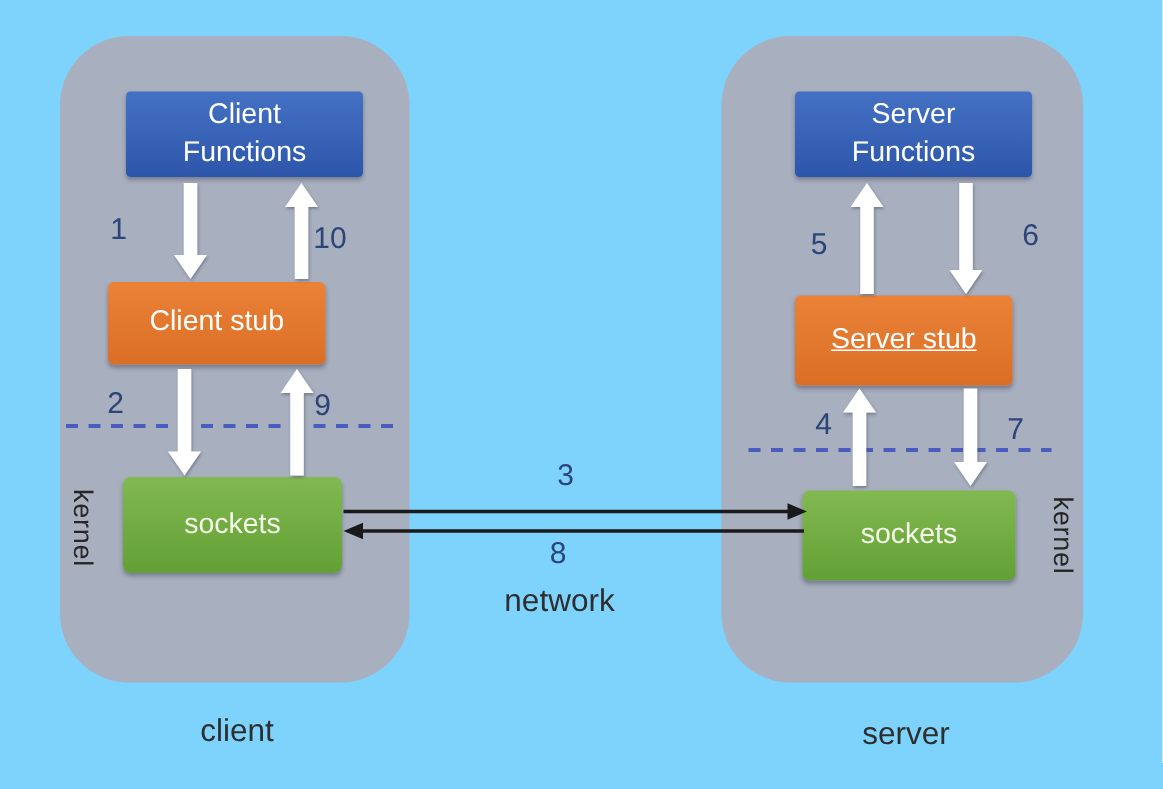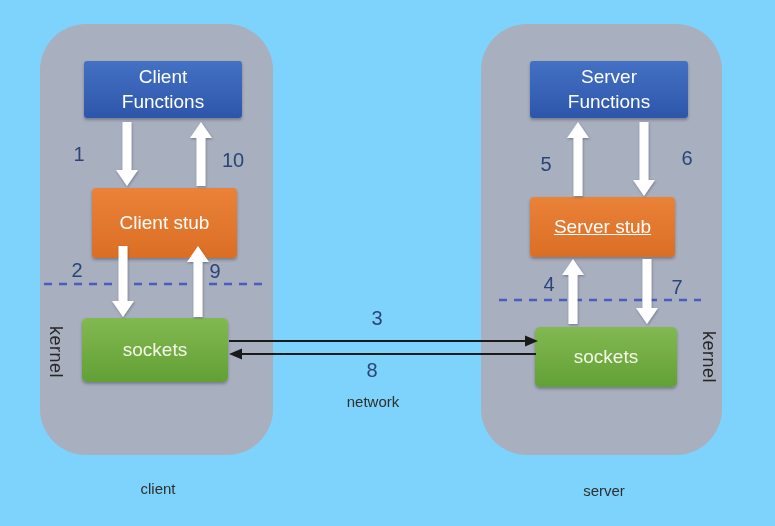--- a/index.html
+++ b/index.html
@@ -15,31 +15,31 @@
   .box{
     position:absolute;display:flex;flex-direction:column;align-items:center;justify-content:center;
     color:#ffffff;font-size:19px;line-height:1.3;text-align:center;
     border-radius:3px;box-shadow:0 2px 3px rgba(30,35,55,.35);z-index:2;
   }
   .box.blue{background:linear-gradient(180deg,#4471c3 0%,#2d56ab 100%);}
   .box.orange{background:linear-gradient(180deg,#ea8238 0%,#db6e25 100%);border-radius:4px;}
   .box.green{background:linear-gradient(180deg,#82b951 0%,#62a035 100%);border-radius:5px;color:#f4f7e9;}
   .box.fn-client{left:84px;top:61px;width:158px;height:57px;}
   .box.fn-server{left:530px;top:61px;width:158px;height:57px;}
-  .box.stub-client{left:92px;top:188px;width:145px;height:70px;}
+  .box.stub-client{left:72px;top:188px;width:145px;height:55px;}
   .box.stub-server{left:530px;top:197px;width:145px;height:60px;text-decoration:underline;}
   .box.sock-client{left:82px;top:318px;width:146px;height:64px;}
   .box.sock-server{left:535px;top:327px;width:142px;height:60px;}
   .num{
     position:absolute;transform:translate(-50%,-50%);
     font-size:20px;color:#2b4578;z-index:4;
   }
   .caption{
     position:absolute;transform:translate(-50%,-50%);
-    font-size:15px;color:#2e2e2e;z-index:4;
+    font-size:21px;color:#2e2e2e;z-index:4;
   }
   .kernel{
     position:absolute;transform:translate(-50%,-50%) rotate(90deg);
     font-size:18px;color:#262626;z-index:4;letter-spacing:.5px;
   }
   svg.overlay{position:absolute;left:0;top:0;z-index:3;}
 </style>
 </head>
 <body>
 
@@ -93,21 +93,21 @@
 
     <g stroke="#1a1a1a" stroke-width="2.2" fill="#1a1a1a">
       <line x1="229" y1="341" x2="527" y2="341"></line>
       <polygon points="525,335.5 538,341 525,346.5" stroke="none"></polygon>
       <line x1="536" y1="354" x2="241" y2="354"></line>
       <polygon points="242,348.5 229,354 242,359.5" stroke="none"></polygon>
     </g>
   </svg>
 
   <div class="num" style="left:79px;top:154px">1</div>
-  <div class="num" style="left:233px;top:160px">10</div>
+  <div class="num" style="left:220px;top:160px">10</div>
   <div class="num" style="left:77px;top:270px">2</div>
   <div class="num" style="left:215px;top:271px">9</div>
   <div class="num" style="left:546px;top:164px">5</div>
   <div class="num" style="left:687px;top:158px">6</div>
   <div class="num" style="left:549px;top:284px">4</div>
   <div class="num" style="left:677px;top:287px">7</div>
   <div class="num" style="left:377px;top:318px">3</div>
   <div class="num" style="left:372px;top:370px">8</div>
 
   <div class="kernel" style="left:55px;top:352px">kernel</div>

